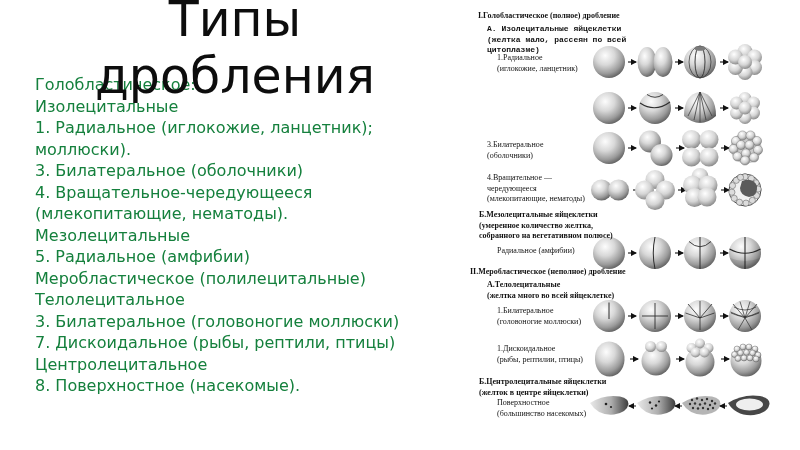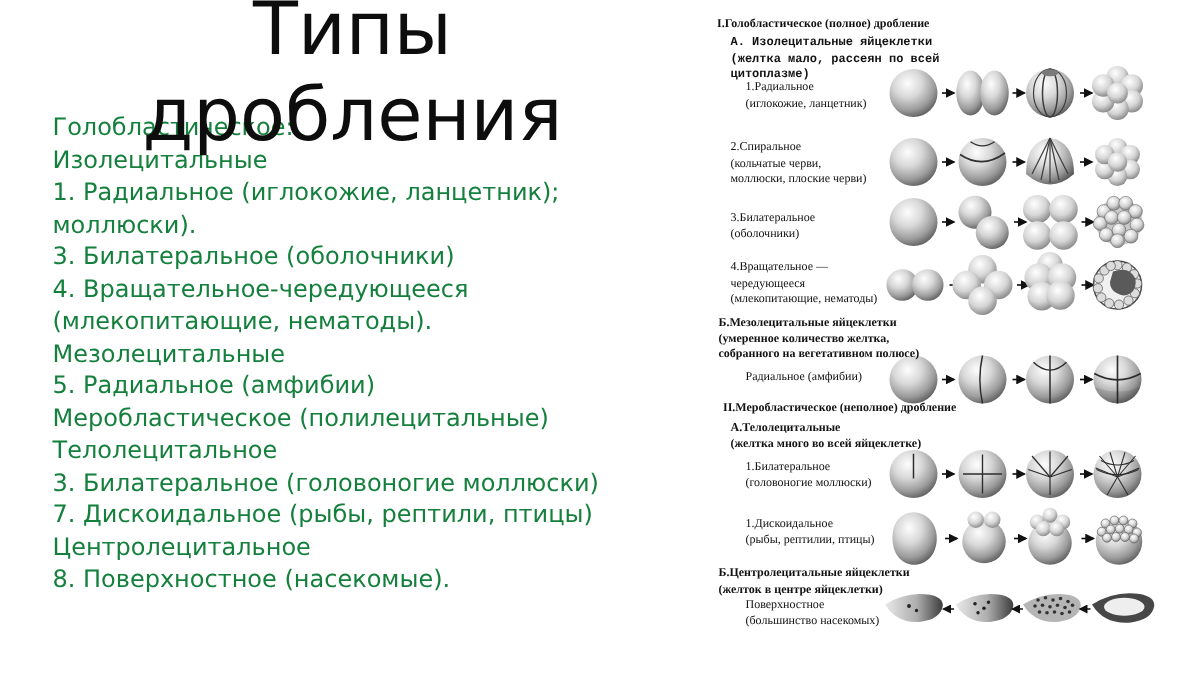--- a/index.html
+++ b/index.html
@@ -355,33 +355,30 @@
         </g>
       </g>
     </svg>
 
     <div class="dl b" style="left:8px;top:11px;">I.Голобластическое (полное)  дробление</div>
     <div class="dl b" style="left:17px;top:24px;font-family:Liberation Mono, monospace;">А. Изолецитальные яйцеклетки
 (желтка мало, рассеян по всей
 цитоплазме)</div>
     <div class="dl" style="left:27px;top:53px;">1.Радиальное
 (иглокожие, ланцетник)</div>
-    <div class="dl" style="left:17px;top:93px;">2.Спиральное
-(кольчатые черви,
-моллюски, плоские черви)</div>
     <div class="dl" style="left:17px;top:140px;">3.Билатеральное
 (оболочники)</div>
     <div class="dl" style="left:17px;top:173px;">4.Вращательное —
 чередующееся
 (млекопитающие, нематоды)</div>
     <div class="dl b" style="left:9px;top:210px;">Б.Мезолецитальные яйцеклетки
 (умеренное количество желтка,
 собранного на вегетативном полюсе)</div>
     <div class="dl" style="left:27px;top:246px;">Радиальное (амфибии)</div>
-    <div class="dl b" style="left:12px;top:267px;">II.Меробластическое (неполное)  дробление</div>
+    <div class="dl b" style="left:0;top:267px;">II.Меробластическое (неполное)  дробление</div>
     <div class="dl b" style="left:17px;top:280px;">А.Телолецитальные
 (желтка много во всей яйцеклетке)</div>
     <div class="dl" style="left:27px;top:306px;">1.Билатеральное
 (головоногие моллюски)</div>
     <div class="dl" style="left:27px;top:344px;">1.Дискоидальное
 (рыбы, рептилии, птицы)</div>
     <div class="dl b" style="left:9px;top:377px;">Б.Центролецитальные яйцеклетки
 (желток в центре яйцеклетки)</div>
     <div class="dl" style="left:27px;top:398px;">Поверхностное
 (большинство насекомых)</div>

